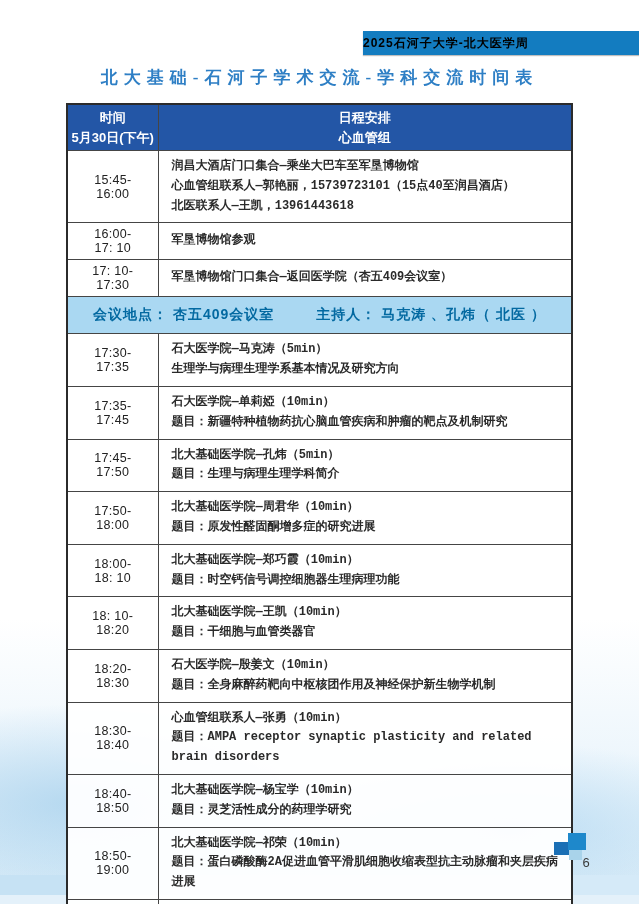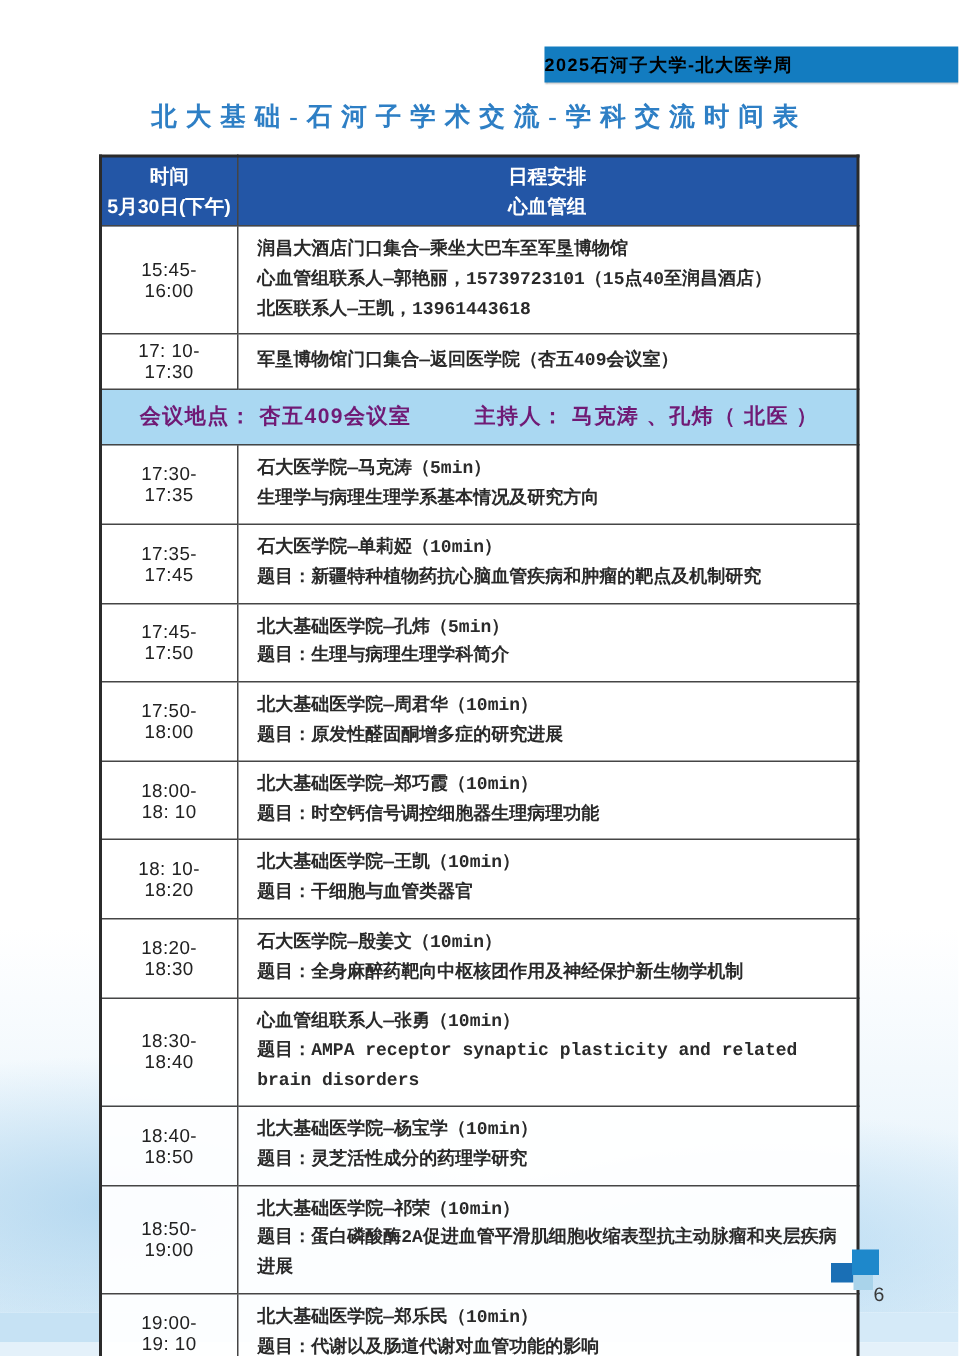--- a/index.html
+++ b/index.html
@@ -73,21 +73,21 @@
     text-align:center; font-size:12.5px; font-weight:400; color:#222;
     letter-spacing:.3px; padding:4px 18px;
   }
   td.agenda-cell{
     padding:6px 10px 6px 13px;
     font-size:12px; font-weight:bold; color:#2a2a2a; line-height:1.65;
   }
   td.agenda-cell .line{white-space:normal;font-family:Liberation Mono, monospace;}
   tr.highlight td{
     background:var(--highlight-blue);
-    text-align:center; font-size:14px; font-weight:bold; color:#701a75;
+    text-align:center; font-size:14px; font-weight:bold; color:#0369a1;
     padding:9px 16px; letter-spacing:1px;
   }
   tr.highlight .venue{margin-right:42px;}
   
   .deco{position:absolute; z-index:2;}
   .sq{position:absolute;}
   .sq-mid{left:554px; top:842px; width:15px; height:13px; background:#1a6fb5;}
   .sq-big{left:568px; top:833px; width:18px; height:17px; background:#1e88cb;}
   .sq-light{left:569px; top:850px; width:13px; height:10px; background:#a9d3ea;}
   .pagenum{
@@ -128,20 +128,26 @@
   <tbody id="rows">
       <tr>
         <td class="time-cell">15:45-16:00</td>
         <td class="agenda-cell">
           <div class="line">润昌大酒店门口集合—乘坐大巴车至军垦博物馆</div>
           <div class="line">心血管组联系人—郭艳丽，15739723101（15点40至润昌酒店）</div>
           <div class="line">北医联系人—王凯，13961443618</div>
         </td>
       </tr>
       <tr>
+        <td class="time-cell">16:00-17: 10</td>
+        <td class="agenda-cell">
+          <div class="line">军垦博物馆参观</div>
+        </td>
+      </tr>
+      <tr>
         <td class="time-cell">17: 10-17:30</td>
         <td class="agenda-cell">
           <div class="line">军垦博物馆门口集合—返回医学院（杏五409会议室）</div>
         </td>
       </tr>
       <tr class="highlight">
         <td colspan="2"><span class="venue">会议地点： 杏五409会议室</span><span>主持人： 马克涛 、孔炜（ 北医 ）</span></td>
       </tr>
       <tr>
         <td class="time-cell">17:30-17:35</td>

